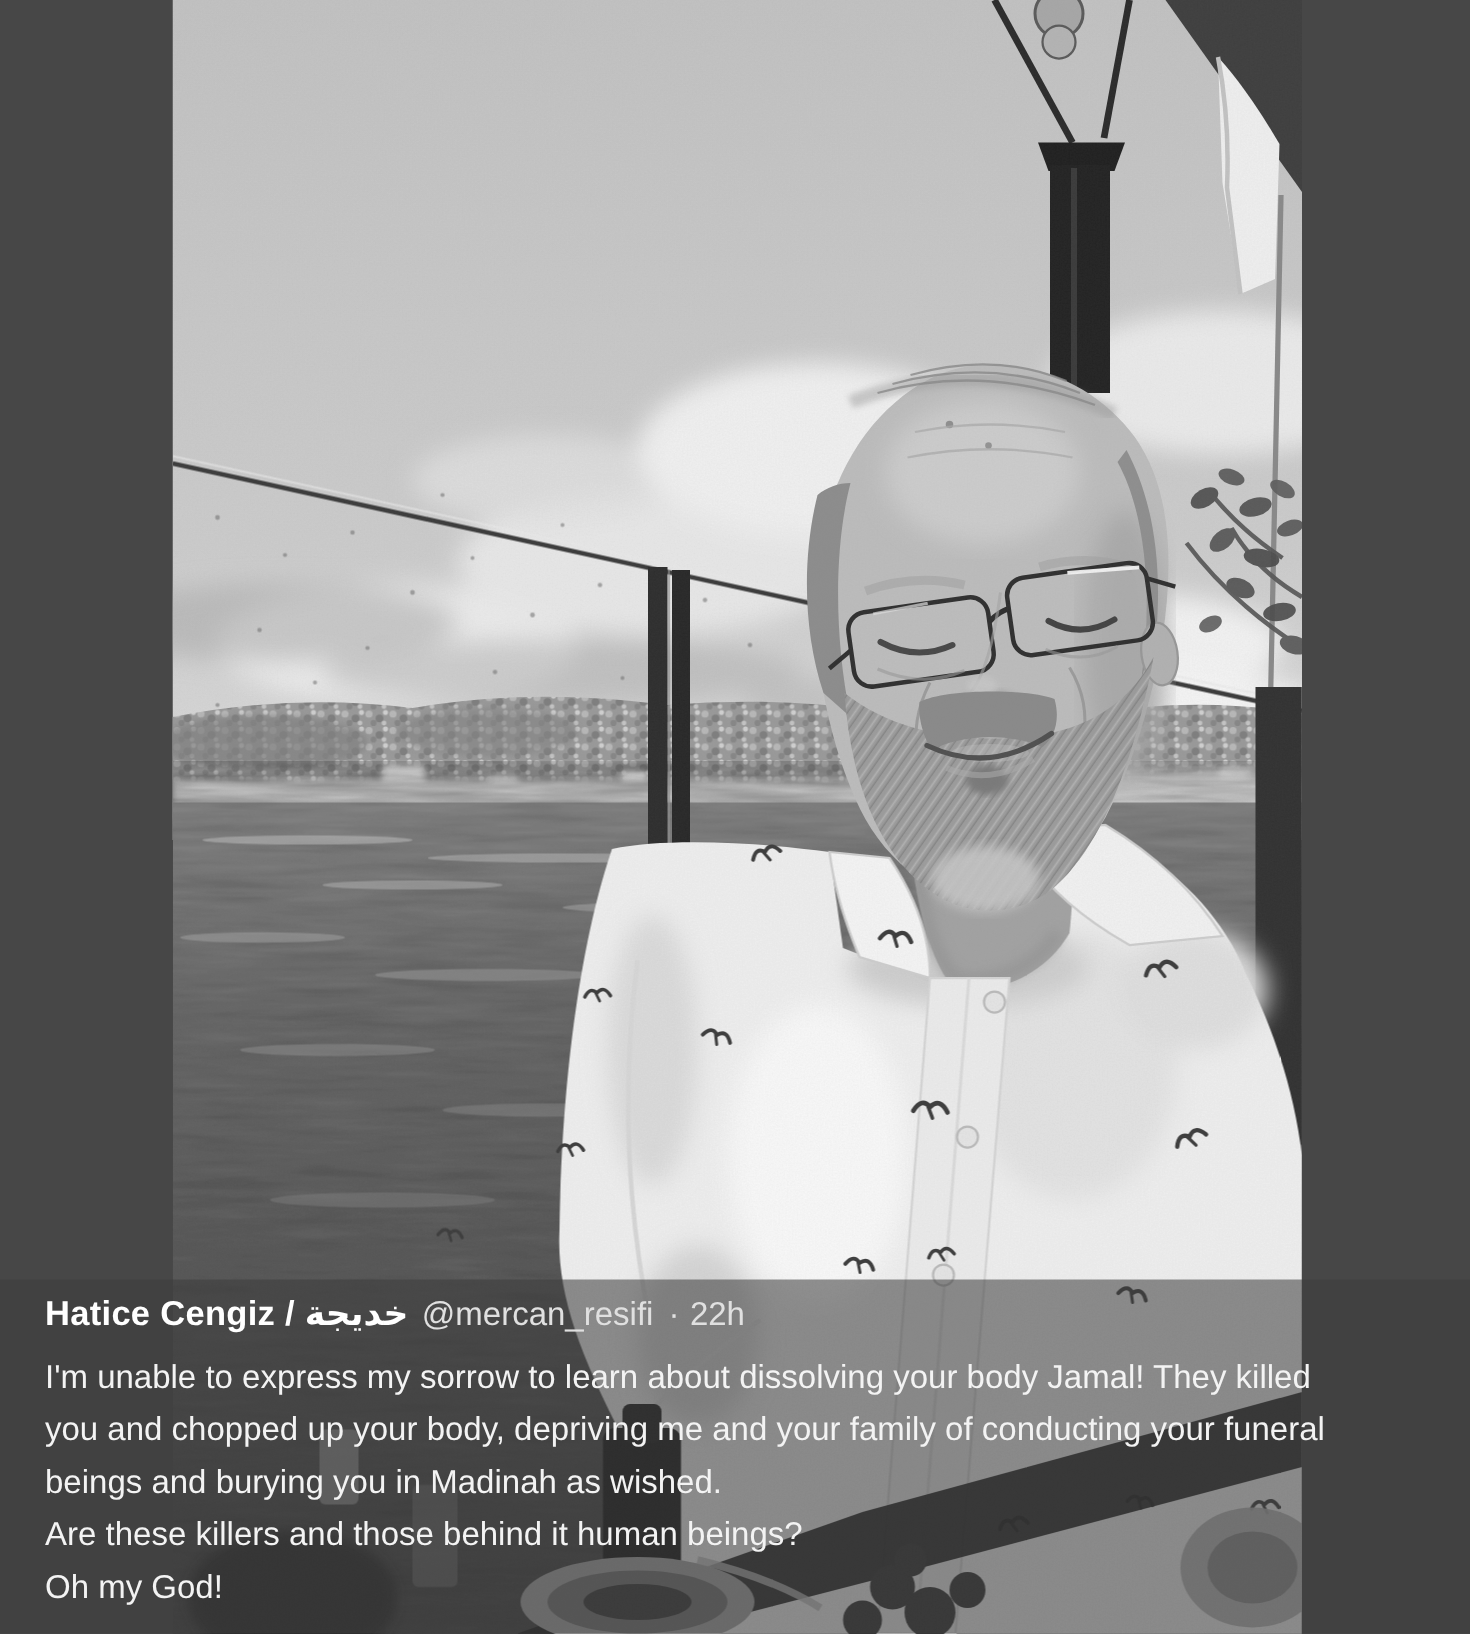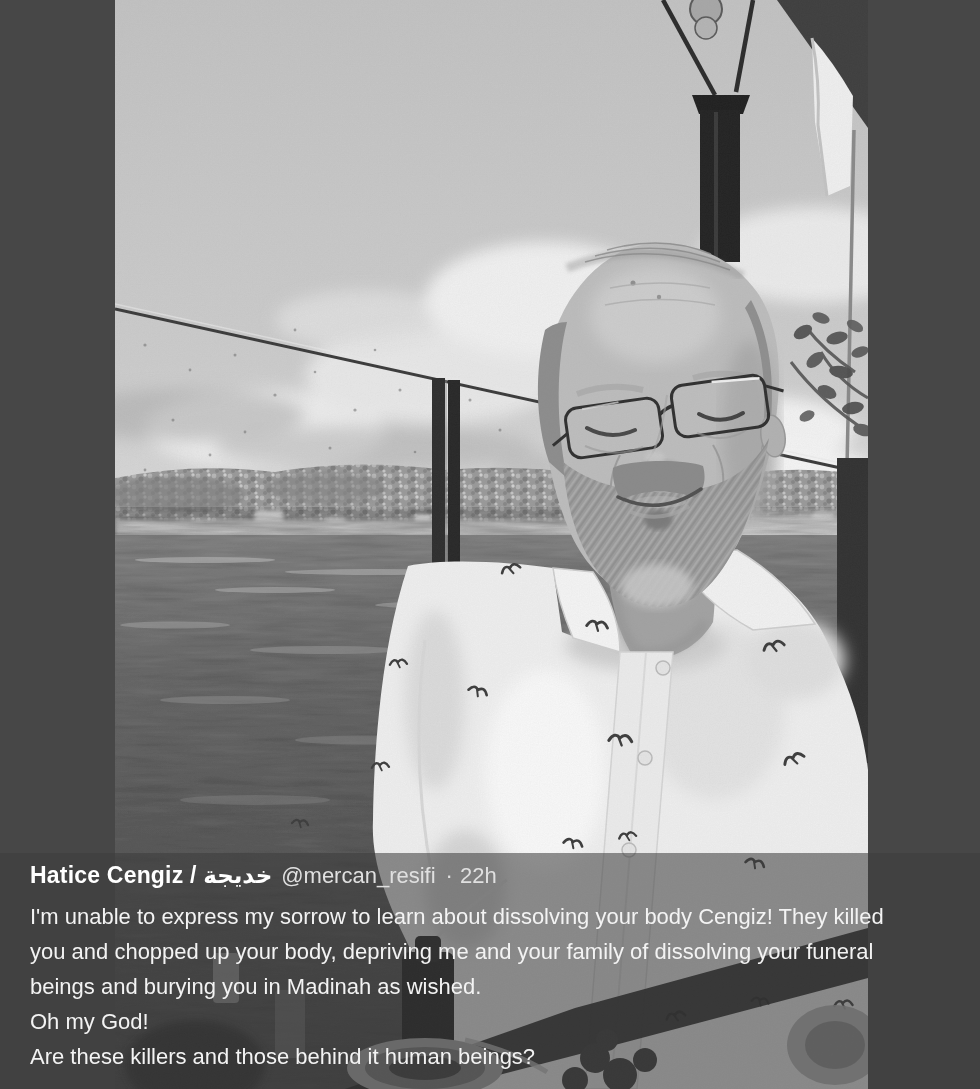--- a/index.html
+++ b/index.html
@@ -330,21 +330,21 @@
 
       <rect x="0" y="0" width="753" height="1089" filter="url(#grainF)" opacity="0.1"></rect>
     </svg>
   </div>
 
   <div class="caption">
     <div class="byline">
       <span class="name">Hatice Cengiz / خديجة</span><span class="handle">@mercan_resifi</span><span class="sep">·</span><span class="time">22h</span>
     </div>
     <div class="tweet-text">
-        <div class="tweet-line">I'm unable to express my sorrow to learn about dissolving your body Cengiz! They killed</div>
-        <div class="tweet-line">you and chopped up your body, depriving me and your family of dissolving your funeral</div>
+        <div class="tweet-line">I'm unable to express my sorrow to learn about dissolving your body Jamal! They killed</div>
+        <div class="tweet-line">you and chopped up your body, depriving me and your family of conducting your funeral</div>
         <div class="tweet-line">beings and burying you in Madinah as wished.</div>
+        <div class="tweet-line">Are these killers and those behind it human beings?</div>
         <div class="tweet-line">Oh my God!</div>
-        <div class="tweet-line">Are these killers and those behind it human beings?</div>
       </div>
   </div>
 
 </div>
 
 </body></html>

